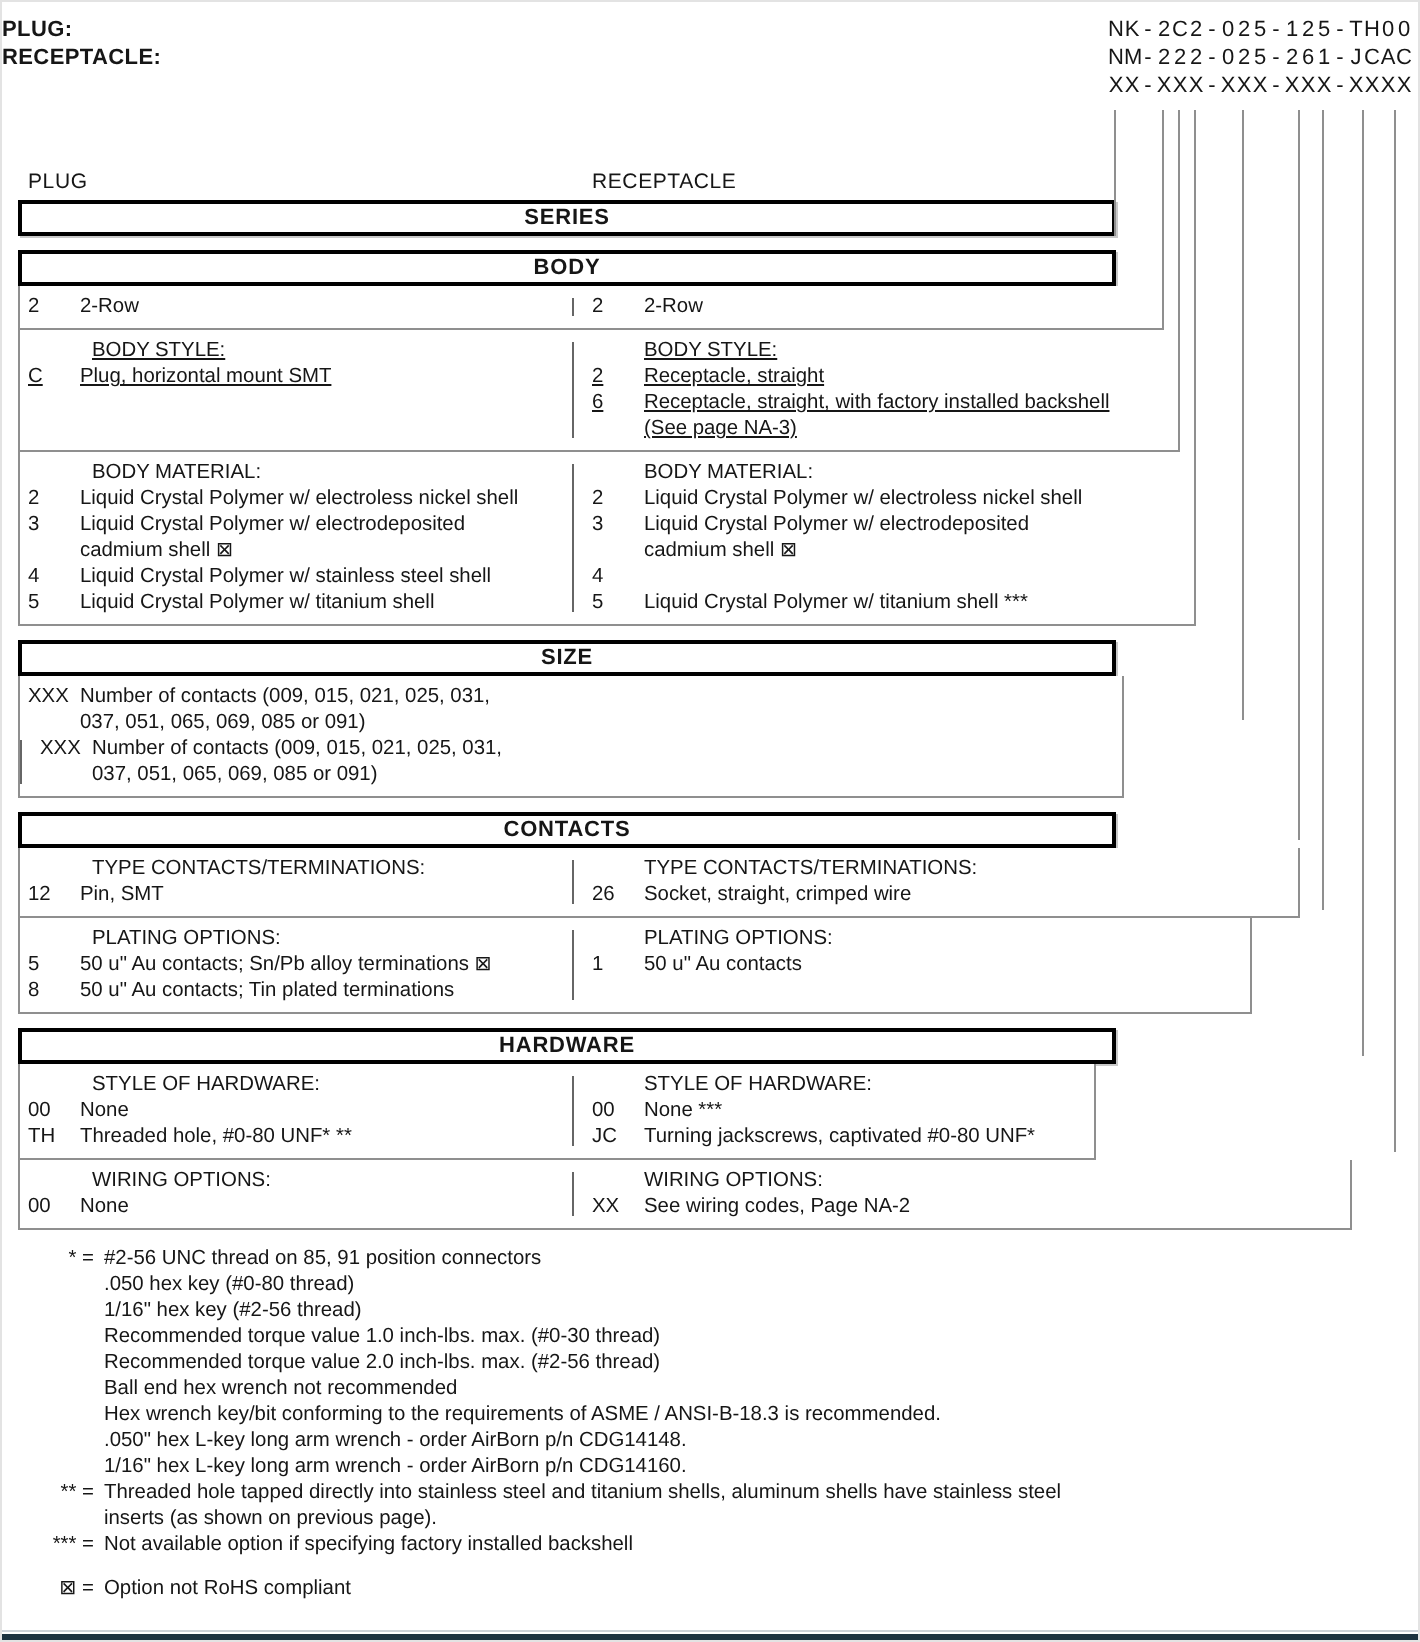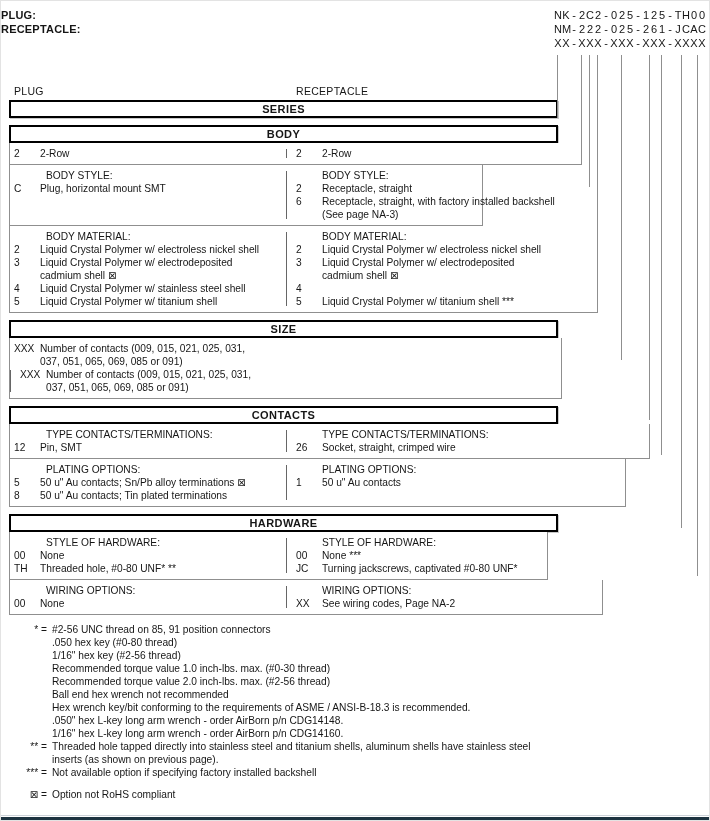--- a/index.html
+++ b/index.html
@@ -148,21 +148,21 @@
               <span class="t">2-Row</span>
             </div>
           </div>
           <div class="col-r">
             <div class="row">
               <span class="code">2</span>
               <span class="t">2-Row</span>
             </div>
           </div>
         </div>
-        <div class="box" style="width: 474px;">
+        <div class="box" style="width: 581px; text-decoration: underline;">
           <div class="col-l">
             <div class="sublabel">BODY STYLE:</div>
             <div class="row">
               <span class="code">C</span>
               <span class="t">Plug, horizontal mount SMT</span>
             </div>
           </div>
           <div class="col-r">
             <div class="sublabel">BODY STYLE:</div>
             <div class="row">
@@ -310,21 +310,21 @@
             <div class="row">
               <span class="code">00</span>
               <span class="t">None ***</span>
             </div>
             <div class="row">
               <span class="code">JC</span>
               <span class="t">Turning jackscrews, captivated #0-80 UNF*</span>
             </div>
           </div>
         </div>
-        <div class="box" style="width: 594px;">
+        <div class="box" style="width: 667px;">
           <div class="col-l">
             <div class="sublabel">WIRING OPTIONS:</div>
             <div class="row">
               <span class="code">00</span>
               <span class="t">None</span>
             </div>
           </div>
           <div class="col-r">
             <div class="sublabel">WIRING OPTIONS:</div>
             <div class="row">

